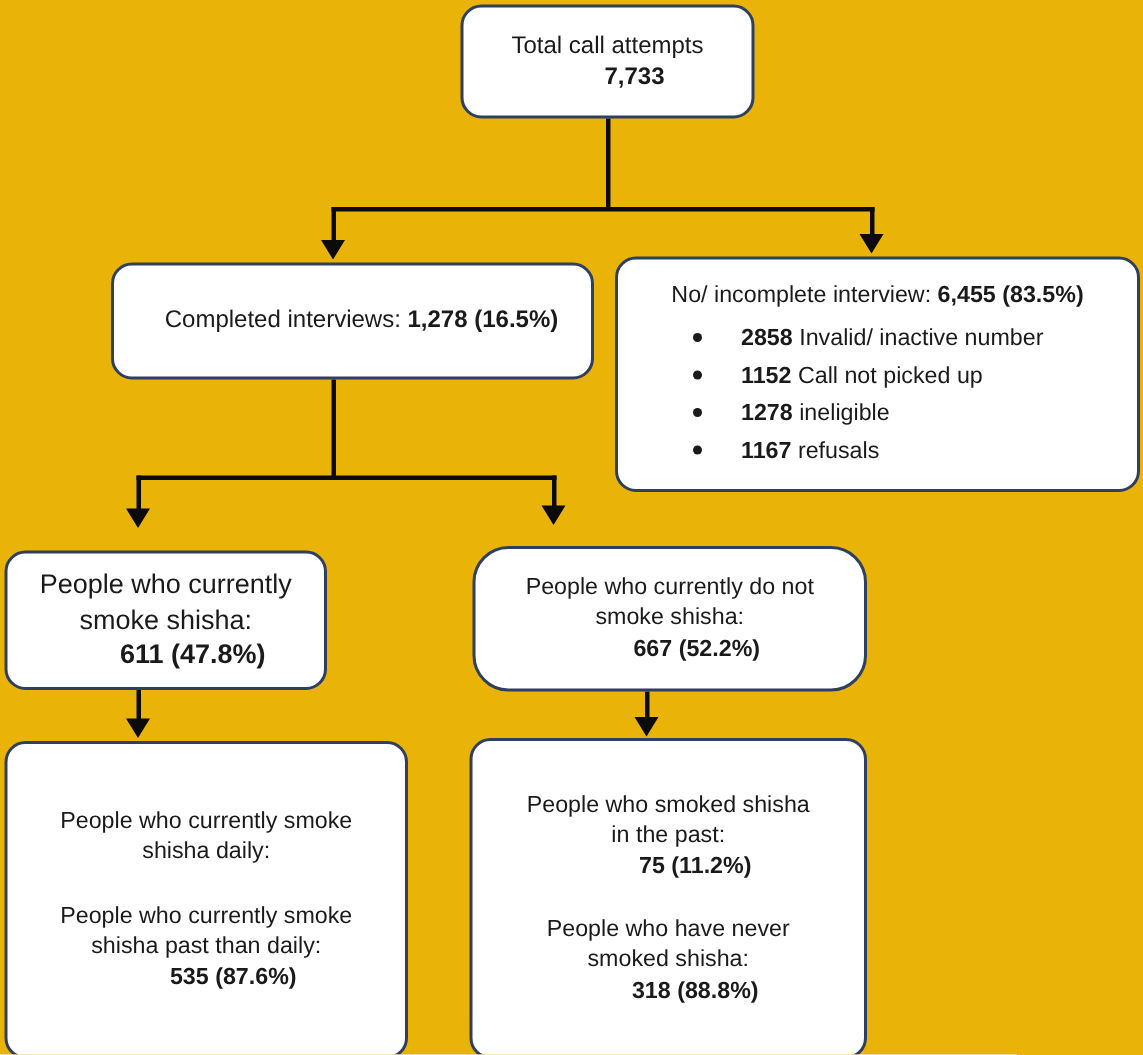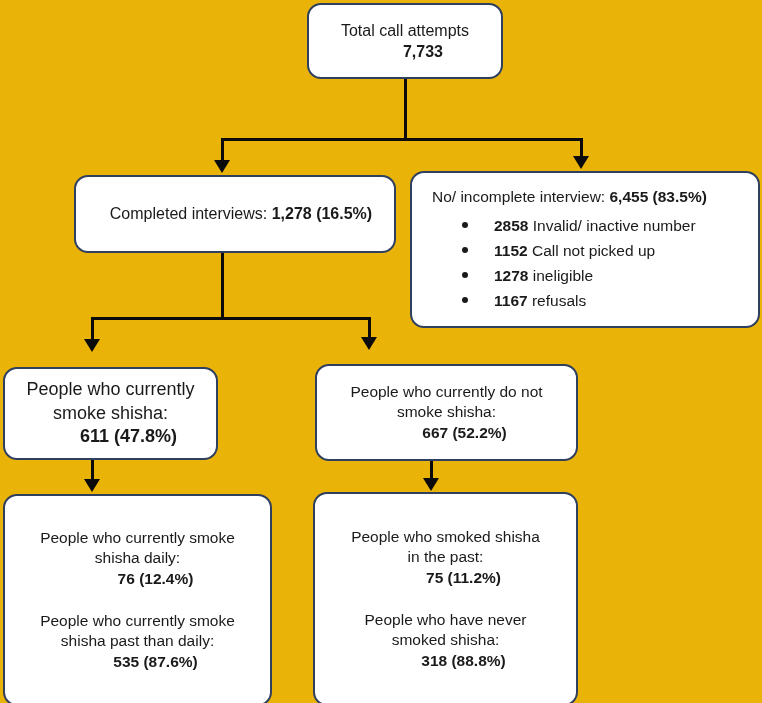--- a/index.html
+++ b/index.html
@@ -53,21 +53,21 @@
     padding-left: 12px;
   }
   #node-incomplete {
     left: 410px; top: 171px; width: 350px; height: 157px;
     font-size: 15.5px;
     justify-content: flex-start;
     padding-top: 14px;
   }
   #node-incomplete .hdr {
     display: block;
-    text-align: left;
+    text-align: center;
     line-height: 1.3;
     padding: 0 20px;
   }
   .bullets {
     list-style: none;
     margin: 6px 2px 0 0;
     padding: 0 0 0 50px;
   }
   .bullets li {
     position: relative;
@@ -85,20 +85,21 @@
     border-radius: 50%;
     background: #1a1a1a;
   }
   #node-current-smoke {
     left: 3px; top: 367px; width: 215px; height: 93px;
     font-size: 18px;
   }
   #node-not-smoke {
     left: 315px; top: 364px; width: 263px; height: 97px;
     font-size: 15.5px;
+    border-radius: 24px;
   }
   #node-daily {
     left: 3px; top: 494px; width: 269px; height: 212px;
     font-size: 15.5px;
   }
   #node-past {
     left: 313px; top: 492px; width: 265px; height: 214px;
     font-size: 15.5px;
   }
 
@@ -173,21 +174,20 @@
 
   <div class="box" id="node-not-smoke">
     <span class="line">People who currently do not</span>
     <span class="line">smoke shisha:</span>
     <span class="line b">667 (52.2%)</span>
   </div>
 
   <div class="box" id="node-daily">
     <span class="line">People who currently smoke</span>
     <span class="line">shisha daily:</span>
-    <span class="line b">76 (12.4%)</span>
     <span class="spacer"></span>
     <span class="line">People who currently smoke</span>
     <span class="line">shisha past than daily:</span>
     <span class="line b">535 (87.6%)</span>
   </div>
 
   <div class="box" id="node-past">
     <span class="line">People who smoked shisha</span>
     <span class="line">in the past:</span>
     <span class="line b">75 (11.2%)</span>

